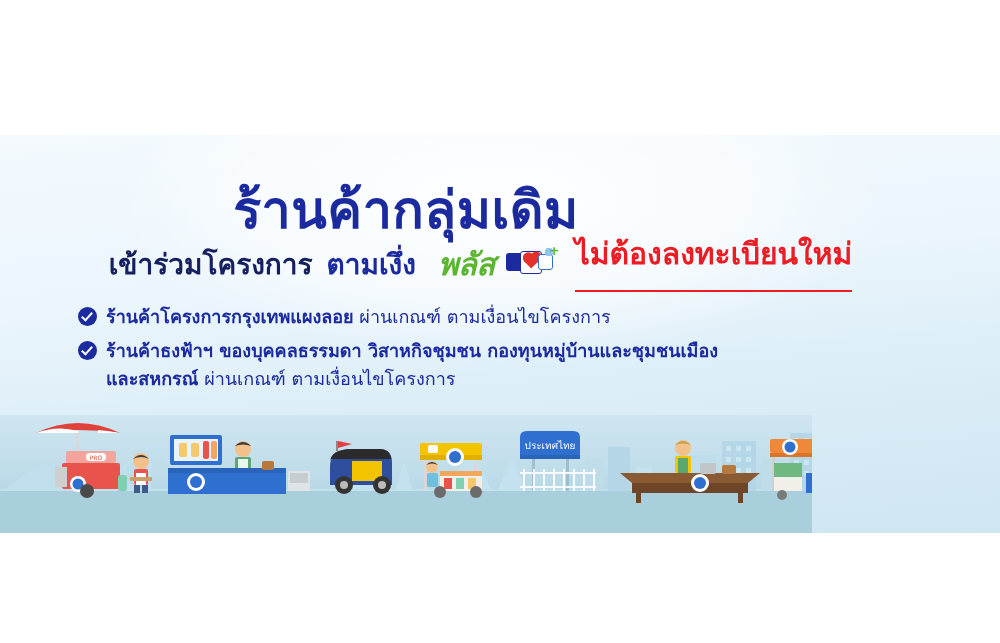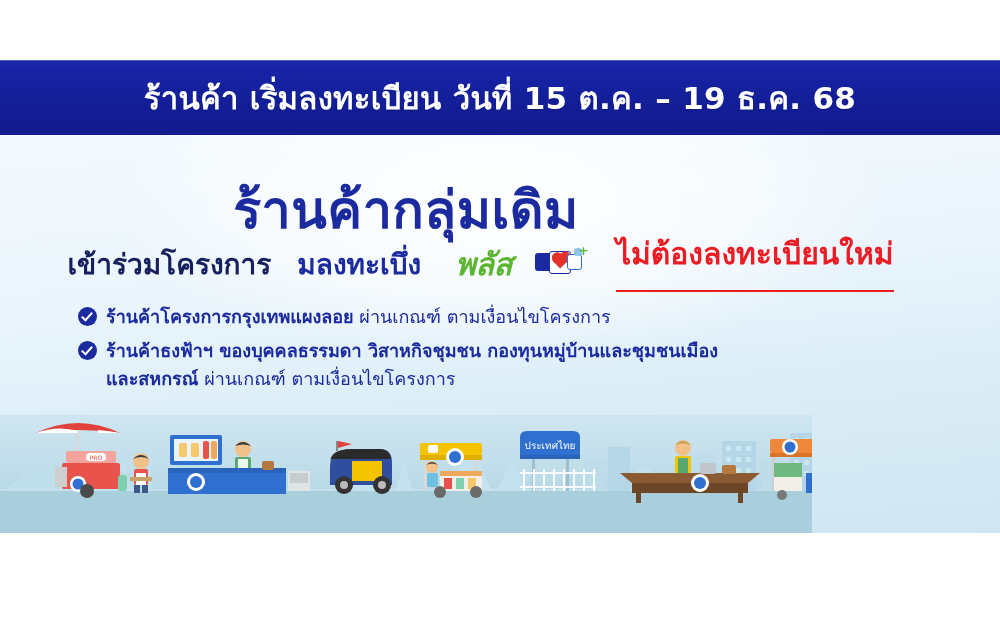--- a/index.html
+++ b/index.html
@@ -77,21 +77,21 @@
   }
 
   
   .subtitle-row {
     position: absolute;
     left: 0; top: 102px;
     width: 961px;
     display: flex;
     align-items: center;
     justify-content: center;
-    gap: 16px;
+    gap: 4px;
     white-space: nowrap;
   }
   .sub-dark {
     font-size: 28px;
     font-weight: bold;
     color: #16205f;
   }
   .sub-blue {
     font-size: 28px;
     font-weight: bold;
@@ -252,32 +252,29 @@
     background: #ffffff;
   }
 </style>
 </head>
 <body>
 
 <div class="poster">
 
   <div class="top-strip"></div>
 
-  <div class="header-band">
-    <div class="header-title">ร้านค้า เริ่มลงทะเบียน วันที่ 15 ต.ค. – 19 ธ.ค. 68</div>
-  </div>
 
   <div class="body-area">
     <div class="glow"></div>
 
     <div class="headline">ร้านค้ากลุ่มเดิม</div>
 
     <div class="subtitle-row">
       <span class="sub-dark">เข้าร่วมโครงการ</span>
-      <span class="sub-blue">มลงทะเบึ่ง</span>
+      <span class="sub-blue">ตามเงึ่ง</span>
       <span class="sub-green">พลัส</span>
 
       <span class="plus-logo">
         <span class="pz pz-main"></span>
         <span class="pz pz-heartbox"></span>
         <span class="heart"></span>
         <span class="pz pz-sm1"></span>
         <span class="pz pz-sm2"></span>
         <span class="pz-cross">+</span>
       </span>

